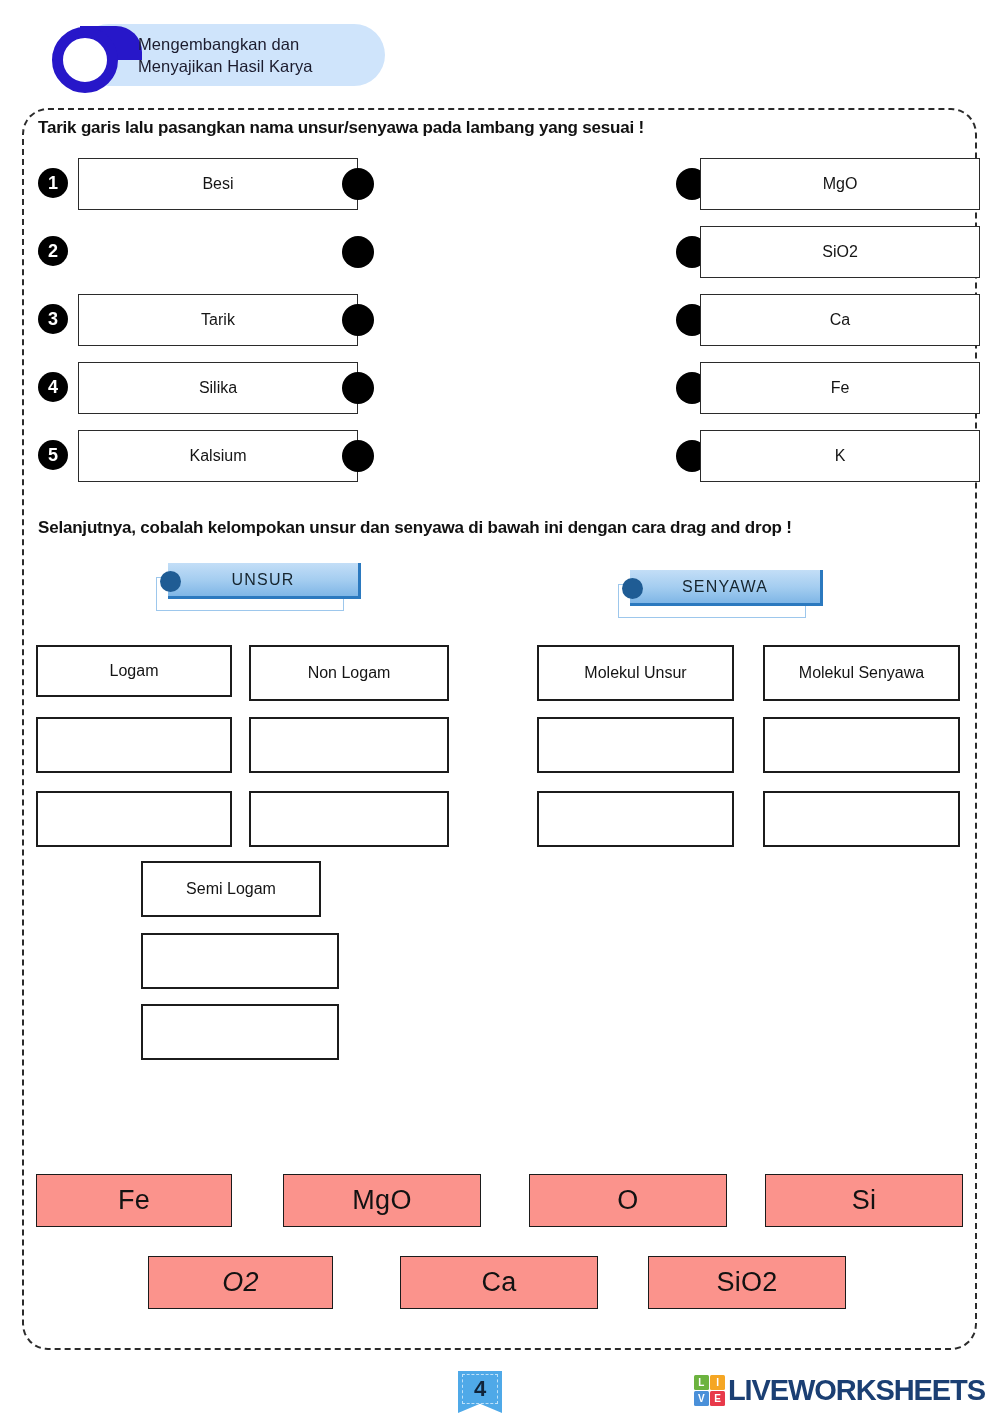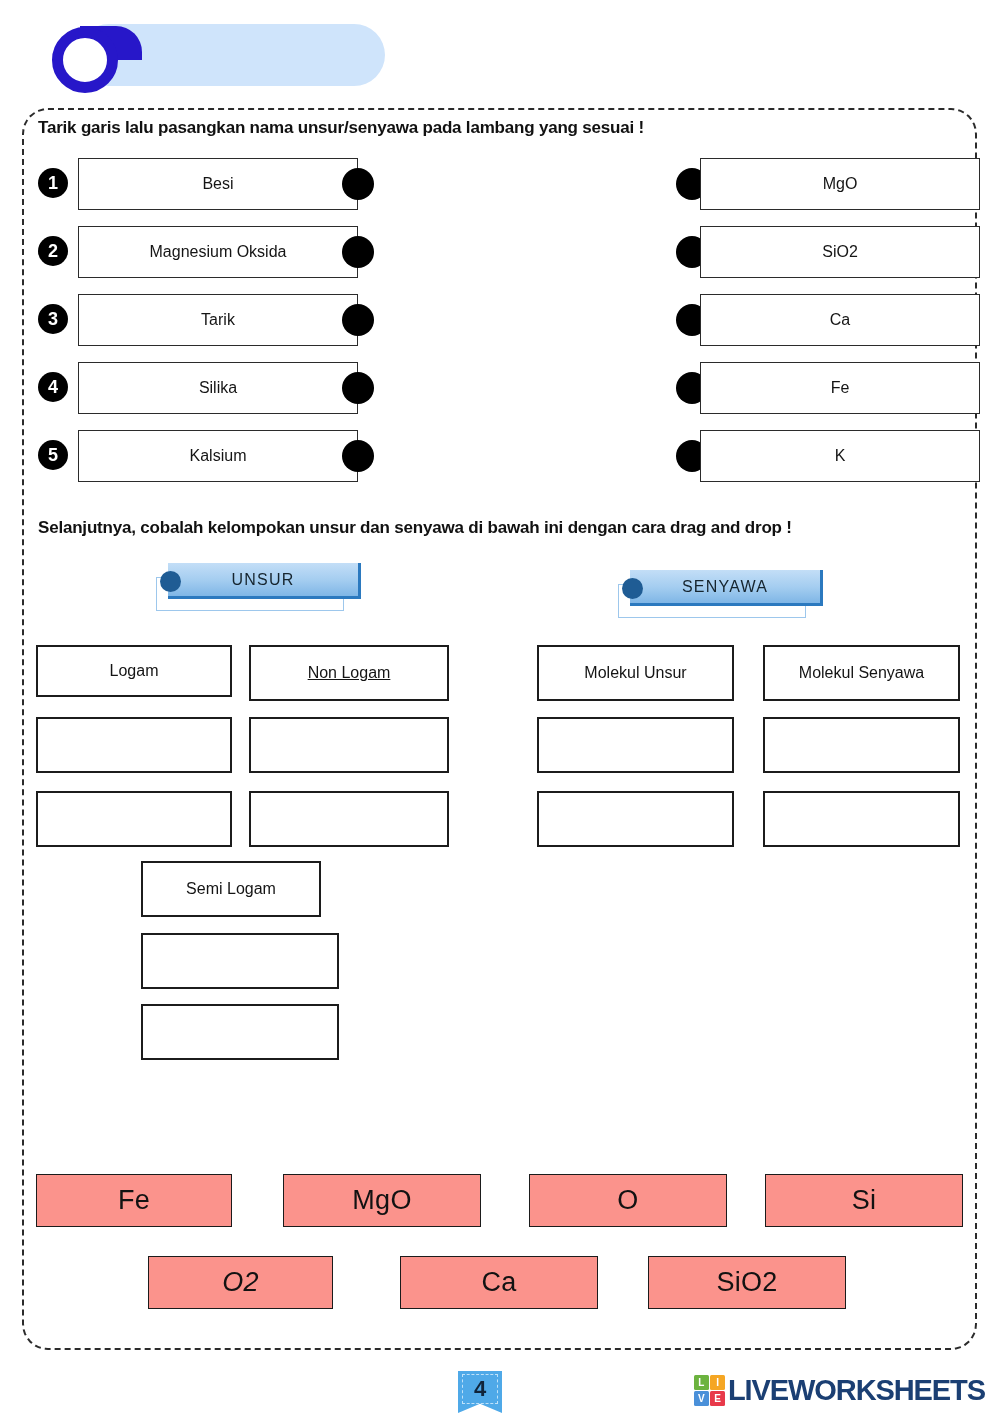--- a/index.html
+++ b/index.html
@@ -273,35 +273,38 @@
 </style>
 </head>
 <body>
 
 <div class="header-badge">
   <div class="header-pill"></div>
   <div class="header-ring-wrap">
     <div class="header-ring-tail"></div>
     <div class="header-ring"></div>
   </div>
+  <div class="header-text">
+    <div>Mengembangkan dan</div>
+    <div>Menyajikan Hasil Karya</div>
+  </div>
 </div>
 
 <div class="sheet"></div>
 
 <div class="instruction" id="instr-1">Tarik garis lalu pasangkan nama unsur/senyawa pada lambang yang sesuai !</div>
 
 <div id="matching-area">
     <div class="match-row col-left" style="left: 38px; top: 158px; width: 340px;">
       <div class="match-num">1</div>
       <div class="match-box">Besi</div>
       <div class="match-dot"></div>
     </div>
     <div class="match-row col-left" style="left: 38px; top: 226px; width: 340px;">
       <div class="match-num">2</div>
-      <div class="match-box">Magnesium Oksida</div>
       <div class="match-dot"></div>
     </div>
     <div class="match-row col-left" style="left: 38px; top: 294px; width: 340px;">
       <div class="match-num">3</div>
       <div class="match-box">Tarik</div>
       <div class="match-dot"></div>
     </div>
     <div class="match-row col-left" style="left: 38px; top: 362px; width: 340px;">
       <div class="match-num">4</div>
       <div class="match-box">Silika</div>
@@ -346,21 +349,21 @@
       <div class="tab-ghost"></div>
       <div class="tab-main">SENYAWA</div>
       <div class="tab-dot"></div>
     </div>
   </div>
 
 <div id="categories-area">
     <div class="drop-box" style="left: 36px; top: 645px; width: 196px; height: 52px;">Logam</div>
     <div class="drop-box" style="left: 36px; top: 717px; width: 196px; height: 56px;"></div>
     <div class="drop-box" style="left: 36px; top: 791px; width: 196px; height: 56px;"></div>
-    <div class="drop-box" style="left: 249px; top: 645px; width: 200px; height: 56px; text-decoration: underline;">Non Logam</div>
+    <div class="drop-box" style="left: 249px; top: 645px; width: 200px; height: 56px;">Non Logam</div>
     <div class="drop-box" style="left: 249px; top: 717px; width: 200px; height: 56px;"></div>
     <div class="drop-box" style="left: 249px; top: 791px; width: 200px; height: 56px;"></div>
     <div class="drop-box" style="left: 537px; top: 645px; width: 197px; height: 56px;">Molekul Unsur</div>
     <div class="drop-box" style="left: 537px; top: 717px; width: 197px; height: 56px;"></div>
     <div class="drop-box" style="left: 537px; top: 791px; width: 197px; height: 56px;"></div>
     <div class="drop-box" style="left: 763px; top: 645px; width: 197px; height: 56px;">Molekul  Senyawa</div>
     <div class="drop-box" style="left: 763px; top: 717px; width: 197px; height: 56px;"></div>
     <div class="drop-box" style="left: 763px; top: 791px; width: 197px; height: 56px;"></div>
     <div class="drop-box" style="left: 141px; top: 861px; width: 180px; height: 56px;">Semi Logam</div>
     <div class="drop-box" style="left: 141px; top: 933px; width: 198px; height: 56px;"></div>

